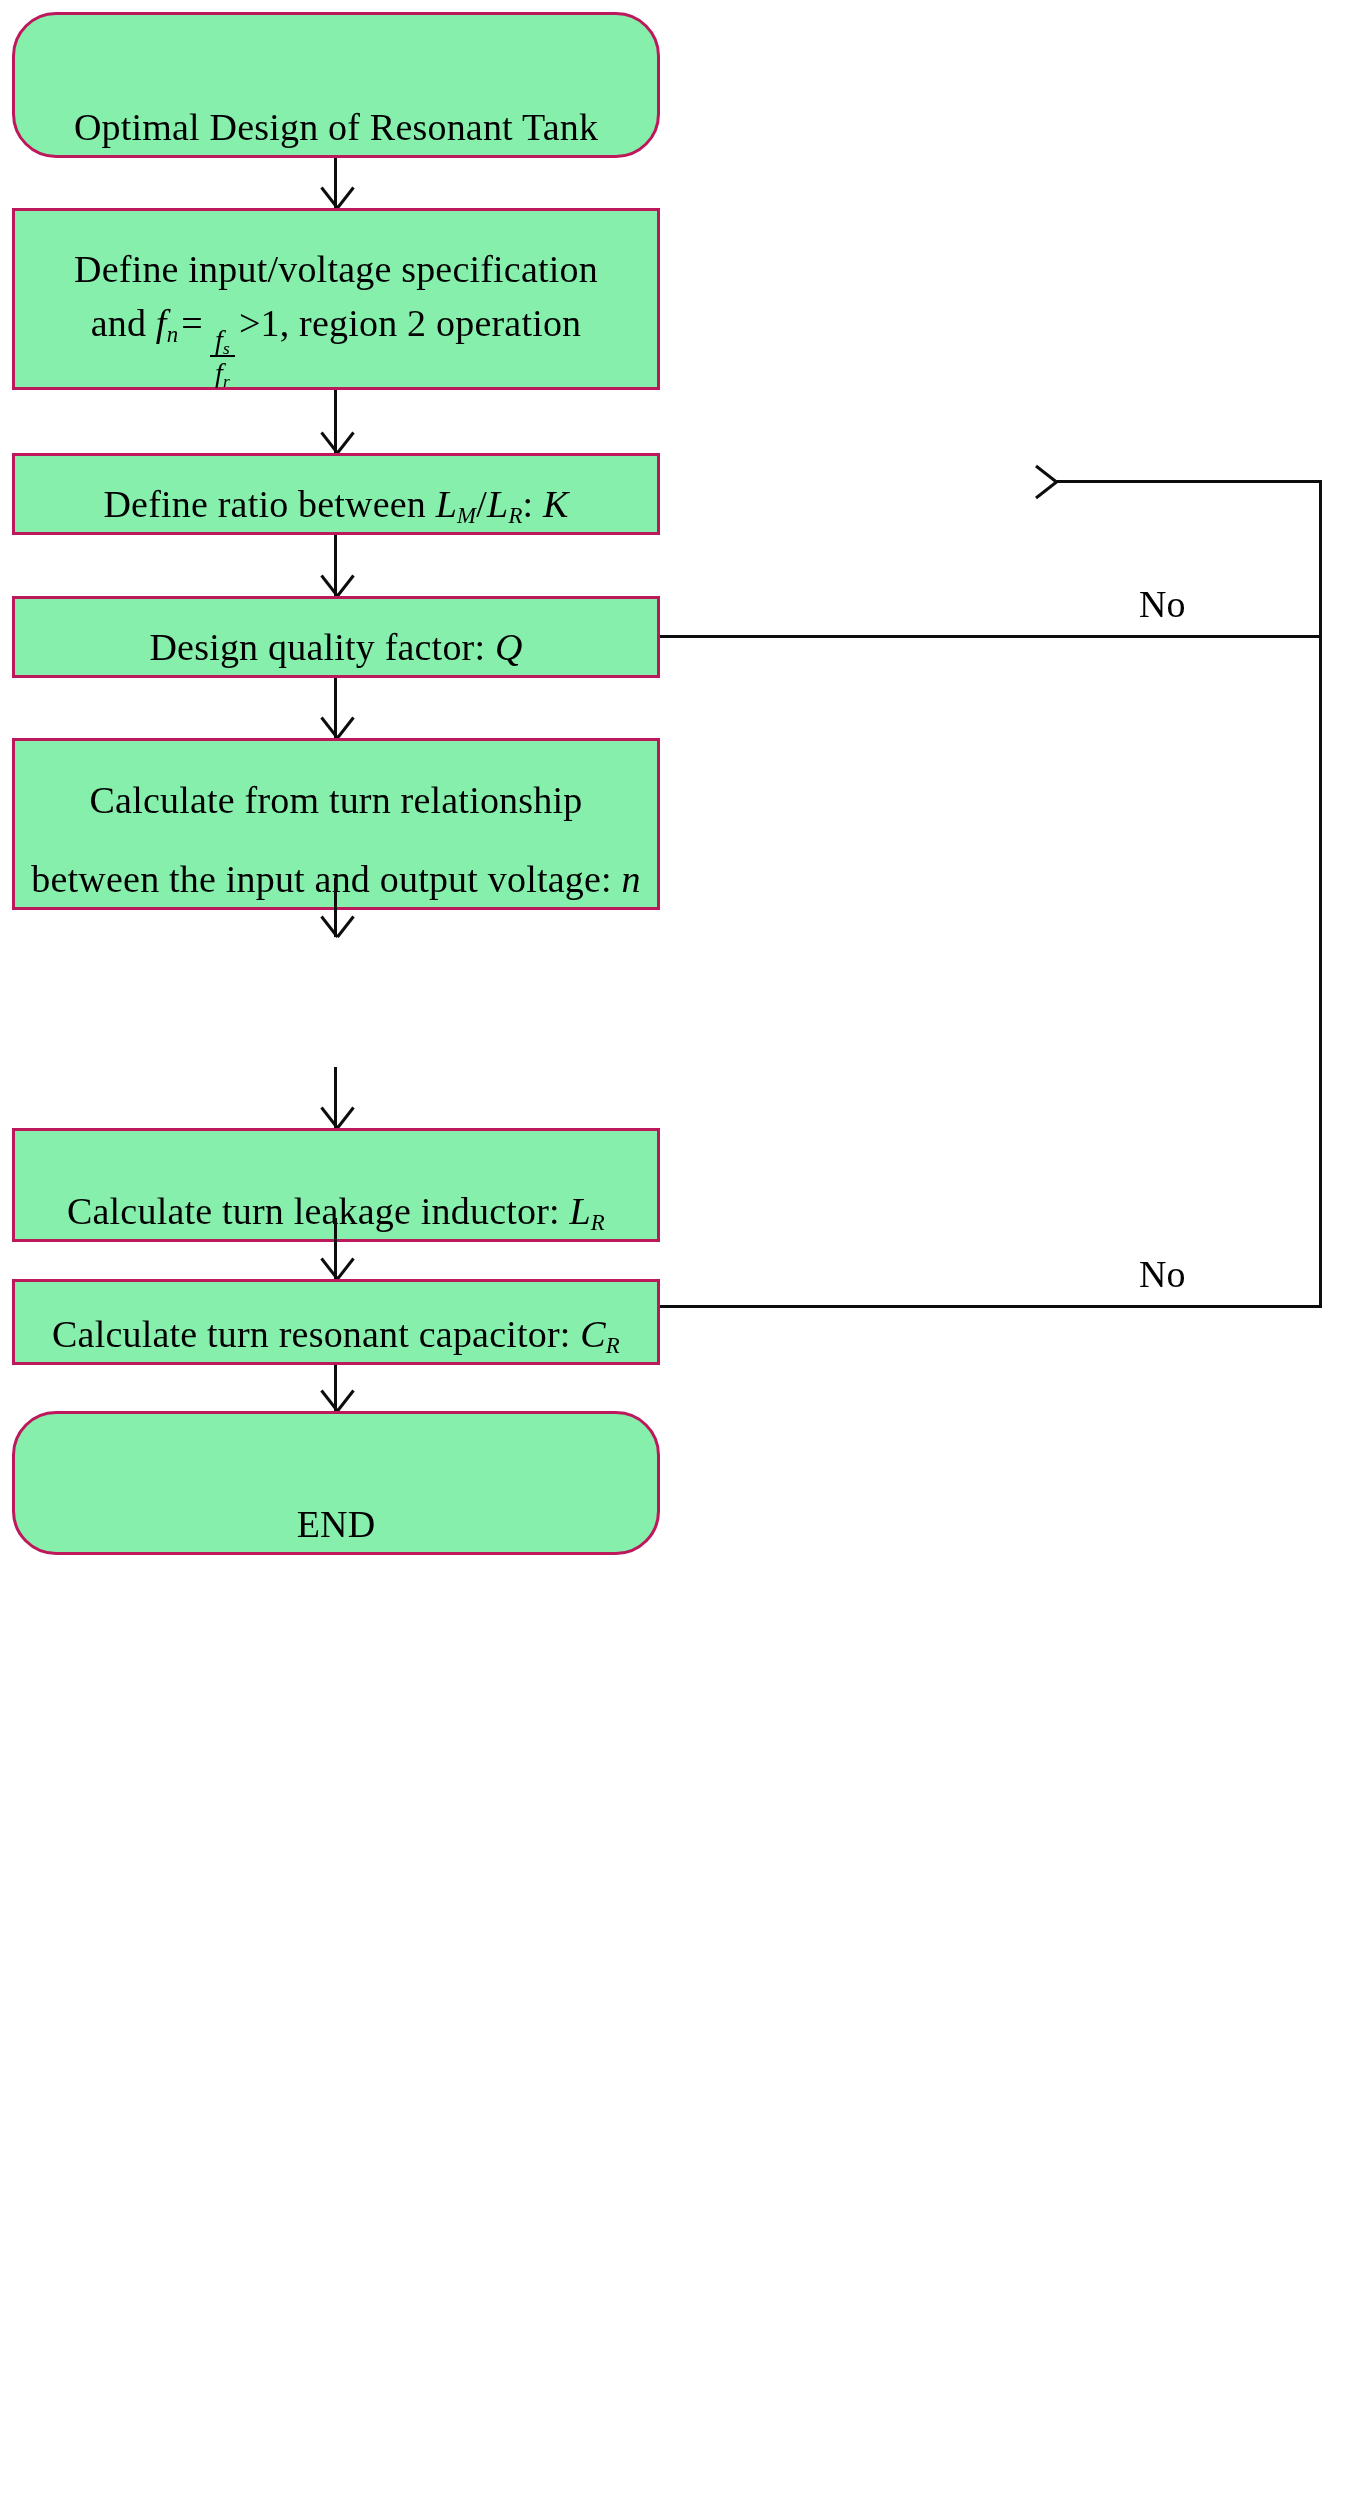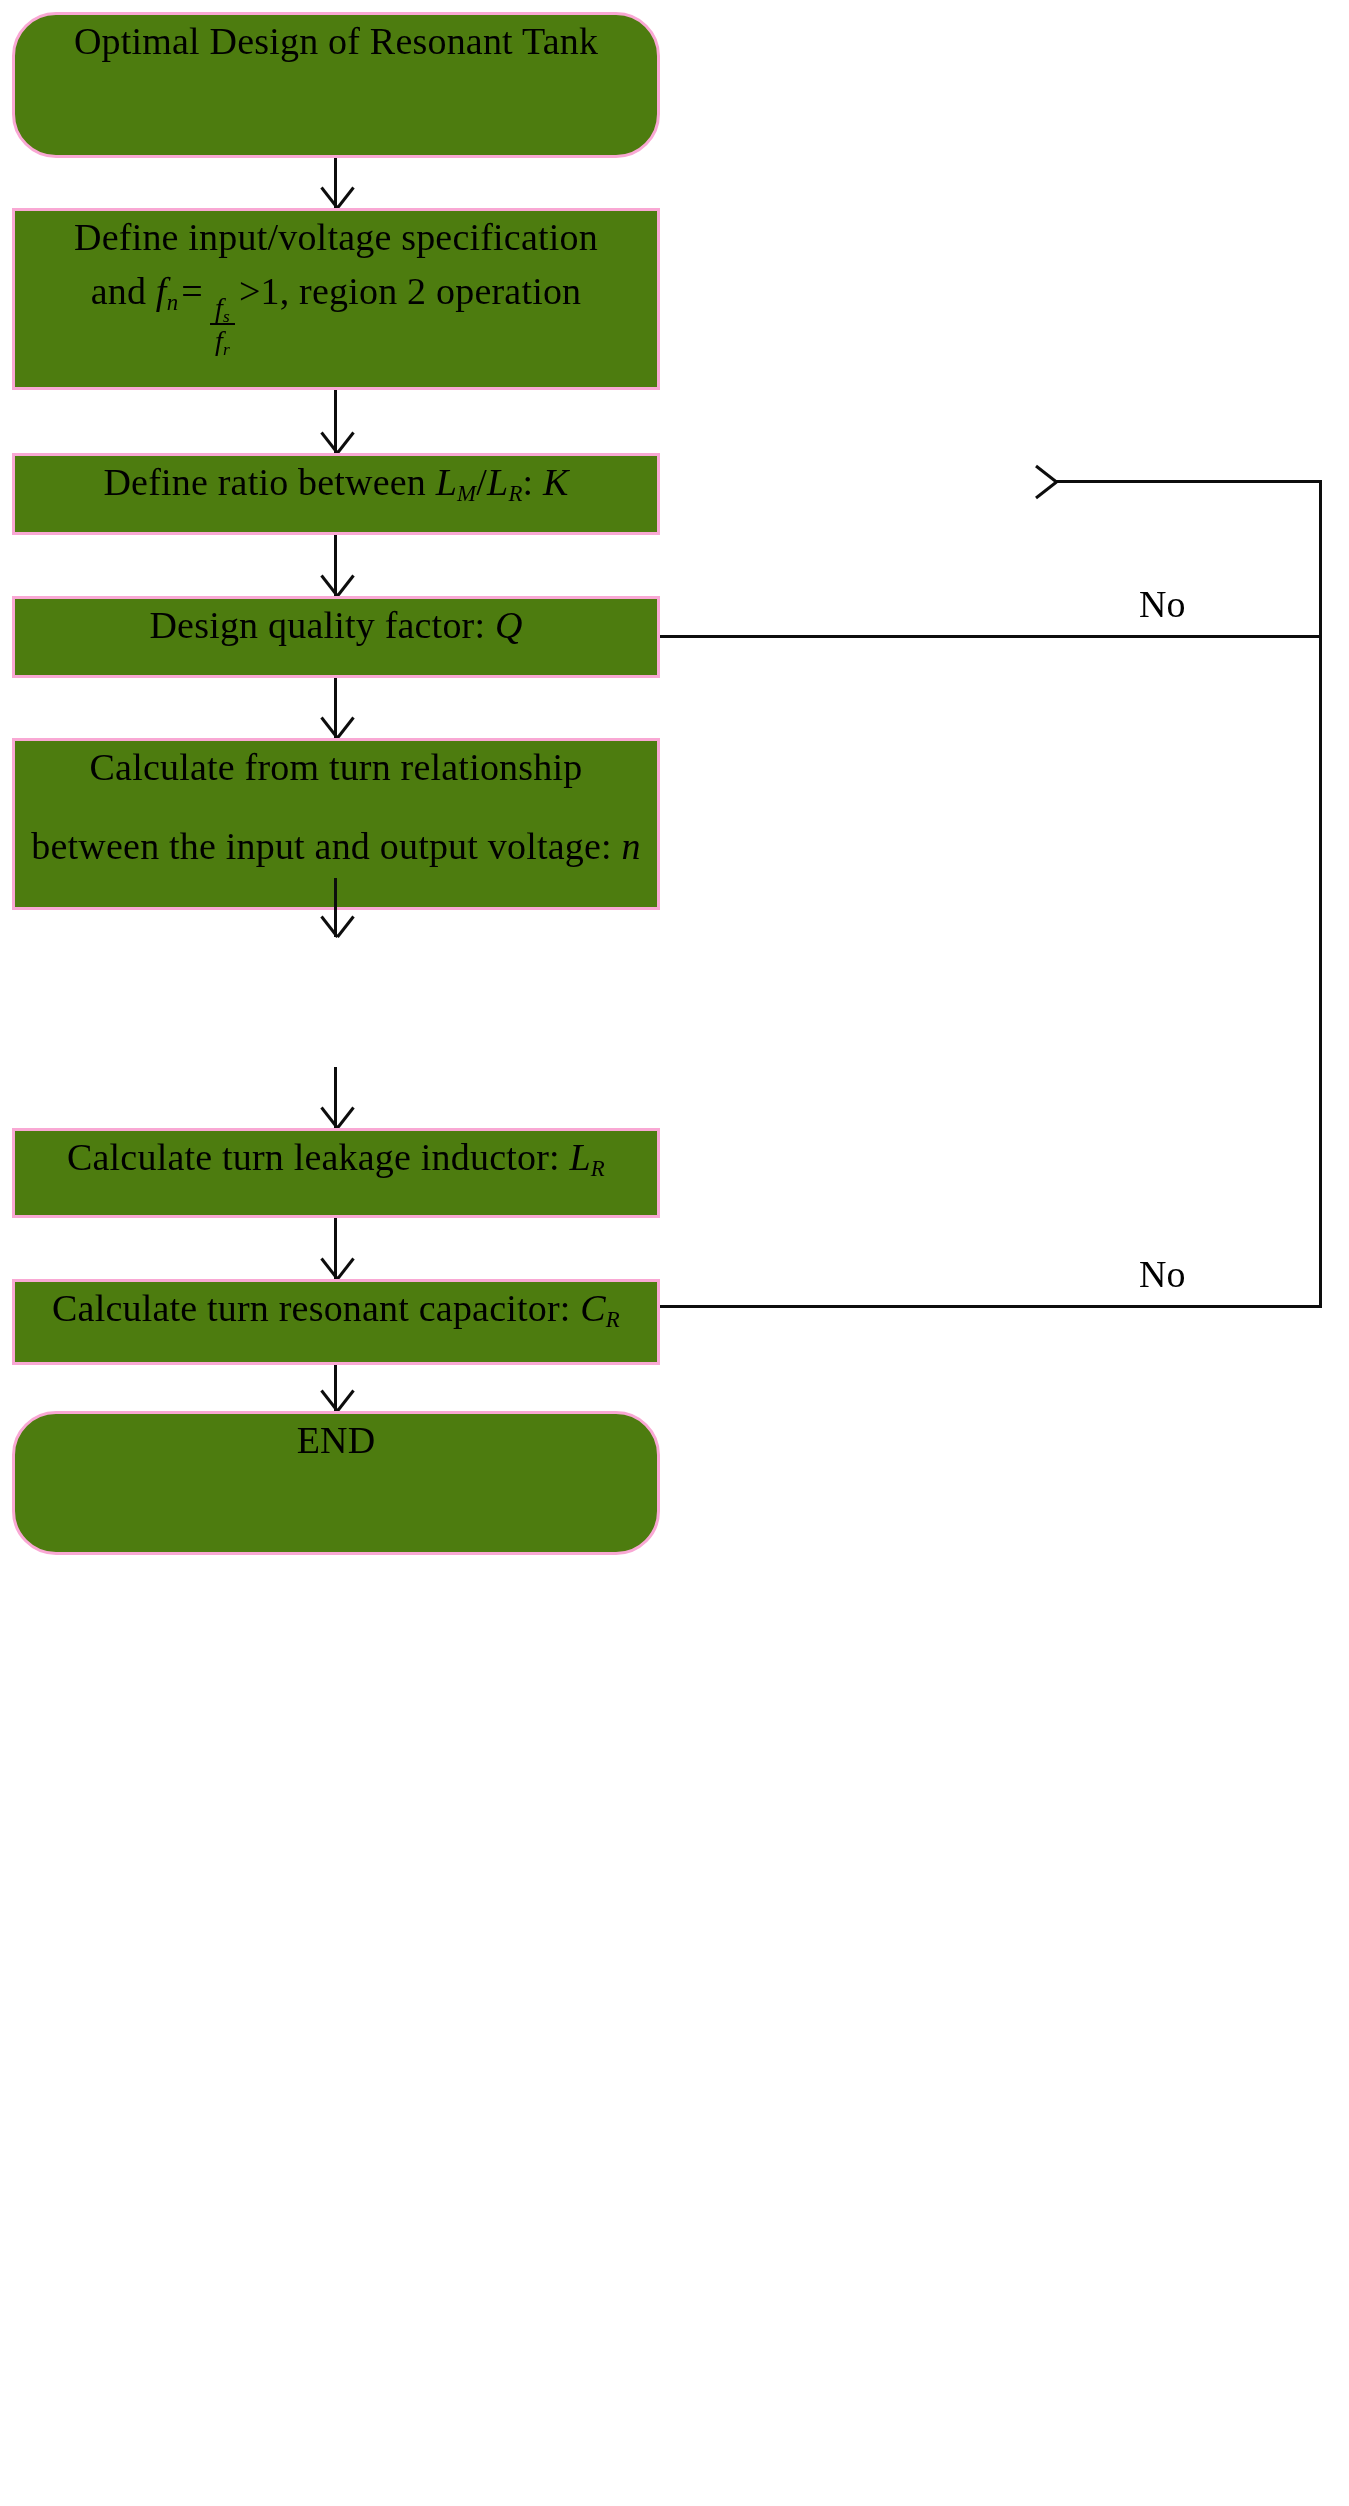--- a/index.html
+++ b/index.html
@@ -15,26 +15,26 @@
     position: relative;
     width: 1349px;
     height: 2506px;
     background: #ffffff;
     overflow: hidden;
   }
   
   .node {
     position: absolute;
     box-sizing: border-box;
-    border: 3px solid #f9a8d4;
-    background: #4d7c0f;
+    border: 3px solid #be185d;
+    background: #86efac;
     display: flex;
     flex-direction: column;
     align-items: center;
-    justify-content: flex-start;
+    justify-content: flex-end;
     text-align: center;
     line-height: 1.42;
     font-size: 38px;
     letter-spacing: 0.2px;
   }
   .node.terminal {
     border-radius: 44px;
   }
   .node .line {
     display: block;
@@ -178,21 +178,21 @@
     </span>
   </div>
 
   <div class="vline" style="left:334px; top:878px; width:3px; height:59px;"></div>
   <div class="arrow-down" style="left:335.5px; top:937px;"></div>
 
 
   <div class="vline" style="left:334px; top:1067px; width:3px; height:61px;"></div>
   <div class="arrow-down" style="left:335.5px; top:1128px;"></div>
 
-  <div class="node" style="left:12px; top:1128px; width:648px; height:90px;">
+  <div class="node" style="left:12px; top:1128px; width:648px; height:114px;">
     <span class="line">
       <span>Calculate turn leakage inductor: </span><span class="it">L</span><sub>R</sub>
     </span>
   </div>
 
   <div class="vline" style="left:334px; top:1218px; width:3px; height:61px;"></div>
   <div class="arrow-down" style="left:335.5px; top:1279px;"></div>
 
   <div class="node" style="left:12px; top:1279px; width:648px; height:86px;">
     <span class="line">

